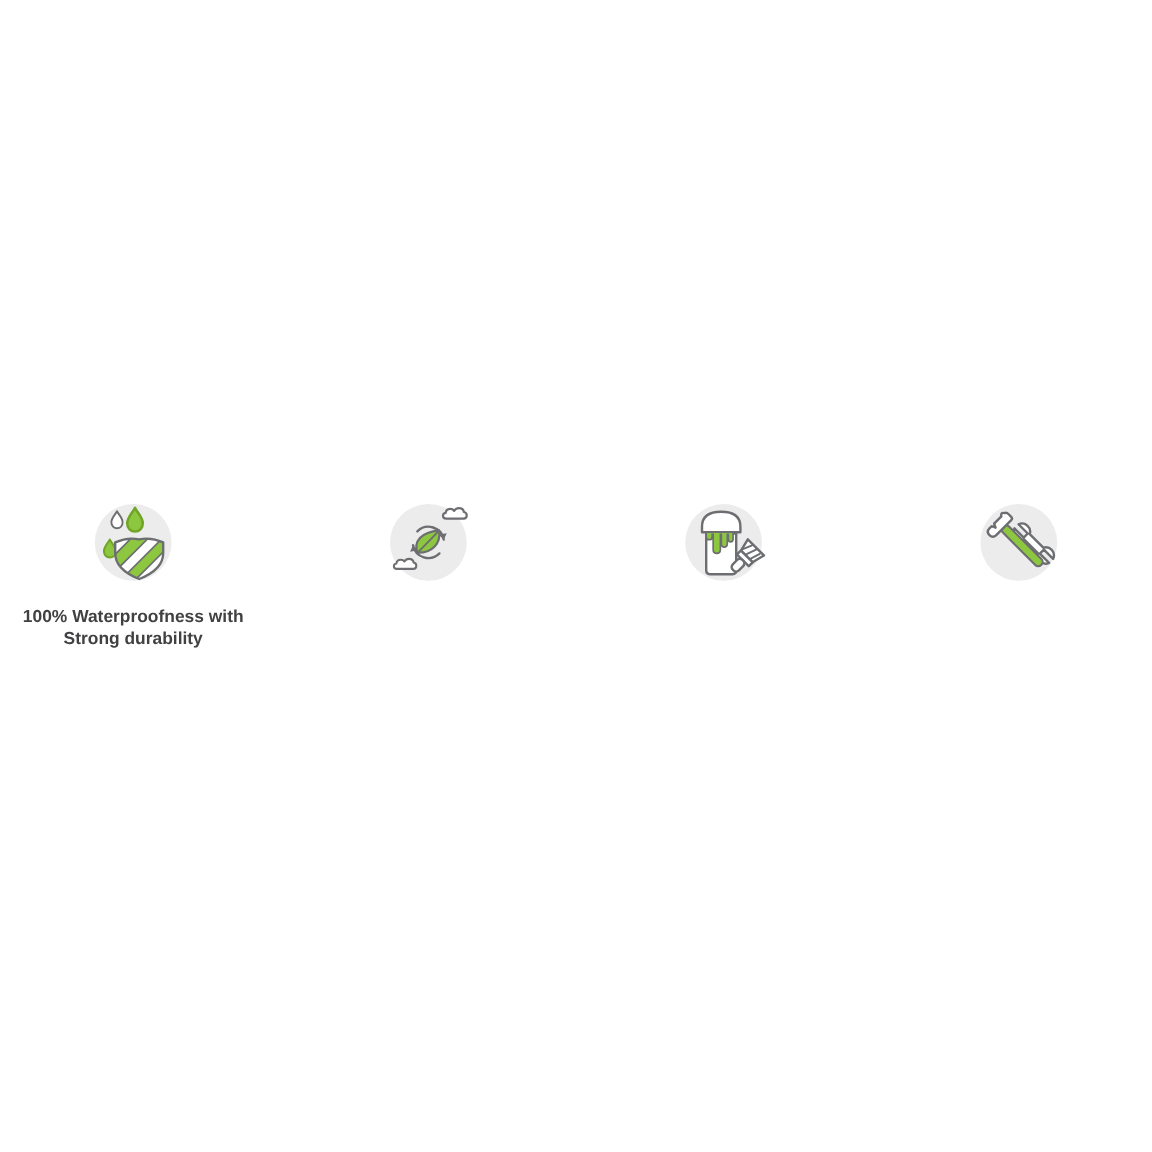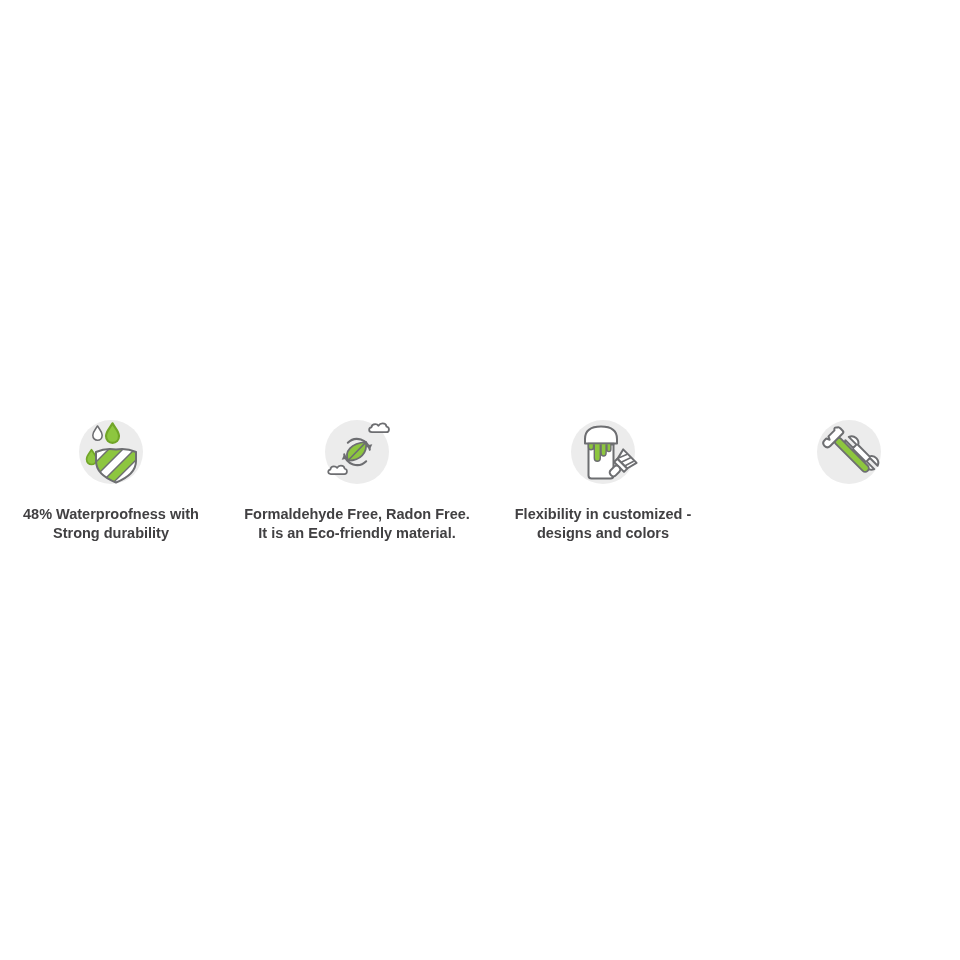--- a/index.html
+++ b/index.html
@@ -62,60 +62,56 @@
       <use href="#drop" class="wh" vector-effect="non-scaling-stroke" transform="translate(22.5,19) scale(0.78)"></use>
       <use href="#drop" class="gr" vector-effect="non-scaling-stroke" transform="translate(37.5,19) scale(1.08)"></use>
       <use href="#drop" class="gr" vector-effect="non-scaling-stroke" transform="translate(16.5,43) scale(0.82)"></use>
       <path d="M21,38 Q31,33.5 41,35.5 Q51,33.5 61,38 L61,47 Q61,60.5 41,68.5 Q21,60.5 21,47 Z" fill="#ffffff"></path>
       <g clip-path="url(#shieldClip)">
         <rect class="band" x="-10" y="33" width="96" height="10" transform="rotate(-45 38 38)"></rect>
         <rect class="band" x="0" y="46.2" width="100" height="8.5" transform="rotate(-45 50.5 50.5)"></rect>
       </g>
       <path class="st" stroke-width="2.5" d="M21,38 Q31,33.5 41,35.5 Q51,33.5 61,38 L61,47 Q61,60.5 41,68.5 Q21,60.5 21,47 Z"></path>
     </svg>
-    <p class="feature-label">48% Waterproofness with
+    <p class="feature-label">100% Waterproofness with
 Strong durability</p>
   </div>
 
   <div class="feature">
     <svg width="72" height="72" viewBox="0 0 72 72">
       <defs>
         <path id="cloud" d="M-8.5,3 Q-11.5,3 -11.5,0.4 Q-11.5,-2 -9,-2.3 Q-8.6,-6 -4.8,-6 Q-2.2,-6 -1.2,-4.2 Q0.4,-6.8 3.4,-6.8 Q7.4,-6.8 7.8,-3.2 Q10.5,-2.8 10.5,-0.1 Q10.5,3 7.5,3 Z"></path>
       </defs>
       <circle class="bgc" cx="36" cy="38" r="32"></circle>
       <path class="st" stroke-width="2.2" d="M26.8,28.8 A13,13 0 0 1 48.8,35.7"></path>
       <path class="tri" d="M51.3,30.3 L48.8,35.7 L44.6,31.5 Z"></path>
       <path class="st" stroke-width="2.2" d="M45.2,47.2 A13,13 0 0 1 23.2,40.3"></path>
       <path class="tri" d="M20.7,45.8 L23.2,40.3 L27.4,44.5 Z"></path>
       <g transform="translate(36,38) rotate(-12)">
         <path class="grs" d="M-10.5,6.5 C-12.5,-3 -4,-10 10.8,-7.8 C10.2,2.8 1.5,9.3 -10.5,6.5 Z"></path>
         <line class="thin" x1="-10.5" y1="6.5" x2="10.8" y2="-7.8"></line>
       </g>
       <use href="#cloud" class="wh" vector-effect="non-scaling-stroke" transform="translate(58.5,15.5) scale(0.9)"></use>
       <use href="#cloud" class="wh" vector-effect="non-scaling-stroke" transform="translate(17,57.5) scale(0.85)"></use>
     </svg>
-    <p class="feature-label">Formaldehyde Free, Radon Free.
-It is an Eco-friendly material.</p>
   </div>
 
   <div class="feature">
     <svg width="72" height="72" viewBox="0 0 72 72">
       <circle class="bgc" cx="36" cy="38" r="32"></circle>
       <path class="wh" stroke-width="2.2" d="M21.5,29.5 L21.5,61.5 Q21.5,64.5 24.5,64.5 L43.5,64.5 Q46.5,64.5 46.5,61.5 L46.5,29.5 Z"></path>
       <path class="wh" stroke-width="2.2" d="M18,29.5 L18,25 Q18,12.5 34,12.5 Q50,12.5 50,25 L50,29.5 Z"></path>
       <path class="band" d="M21.5,29.5 L21.5,33 Q21.5,35.8 24,35.8 Q26.5,35.8 26.5,33 L26.5,31.3 L27.3,31.3 L27.3,44 Q27.3,47.2 30.3,47.2 Q33.3,47.2 33.3,44 L33.3,31.3 L34.1,31.3 L34.1,39 Q34.1,42 36.6,42 Q39.1,42 39.1,39 L39.1,31.3 L39.9,31.3 L39.9,35 Q39.9,37.6 41.9,37.6 Q43.9,37.6 43.9,35 L43.9,30.9 L46.5,30.9 L46.5,29.5 Z"></path>
       <g transform="translate(50.5,54.5) rotate(45)">
         <path class="wh" d="M-9.5,-17.5 L9.5,-17.5 L6.8,-6.8 L-6.8,-6.8 Z"></path>
         <path class="thin" stroke-width="1.4" d="M-6.8,-8.2 L-3.4,-16.4 M-1.6,-7.6 L1.6,-16.8 M3.6,-7.8 L6.2,-16"></path>
         <rect class="wh" x="-7" y="-6.8" width="14" height="4.6"></rect>
         <rect class="wh" x="-3.6" y="-2.2" width="7.2" height="11.5" rx="3.2"></rect>
       </g>
     </svg>
-    <p class="feature-label">Flexibility in customized -
-designs and colors</p>
   </div>
 
   <div class="feature">
     <svg width="72" height="72" viewBox="0 0 72 72">
       <circle class="bgc" cx="36" cy="38" r="32"></circle>
       <g transform="translate(48.5,39) rotate(-45)">
         <path class="wh" d="M-2.4,-20.4 A6.8,6.8 0 0 0 -3.2,-8 L-3.2,8 A6.8,6.8 0 0 0 -2.4,20.4 L-2.4,9.5 L2.4,9.5 L2.4,20.4 A6.8,6.8 0 0 0 3.2,8 L3.2,-8 A6.8,6.8 0 0 0 2.4,-20.4 L2.4,-9.5 L-2.4,-9.5 Z"></path>
       </g>
       <g transform="translate(25,27) rotate(-45)">
         <rect class="grs" x="-3.6" y="-3" width="7.2" height="45" rx="3.4"></rect>

